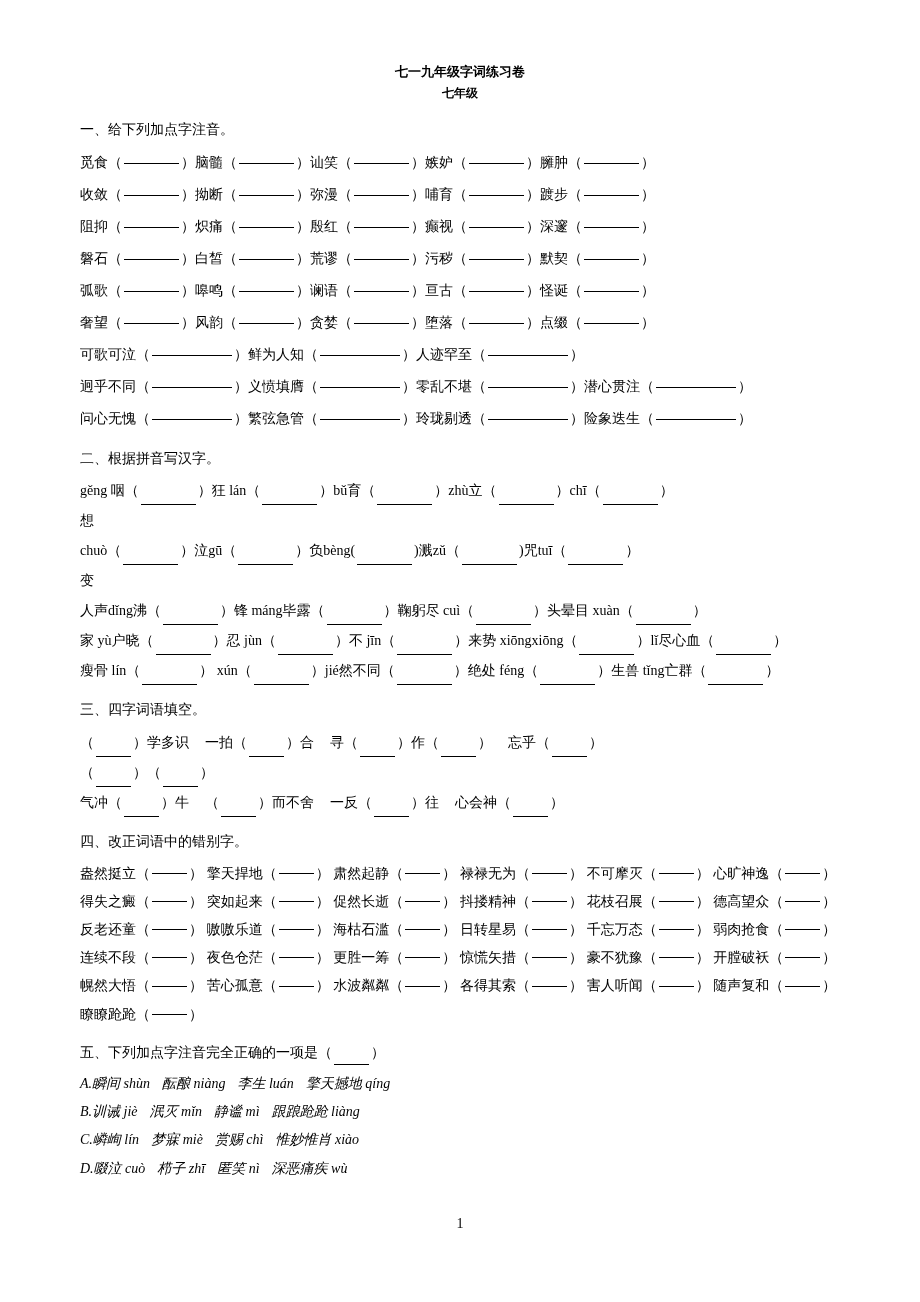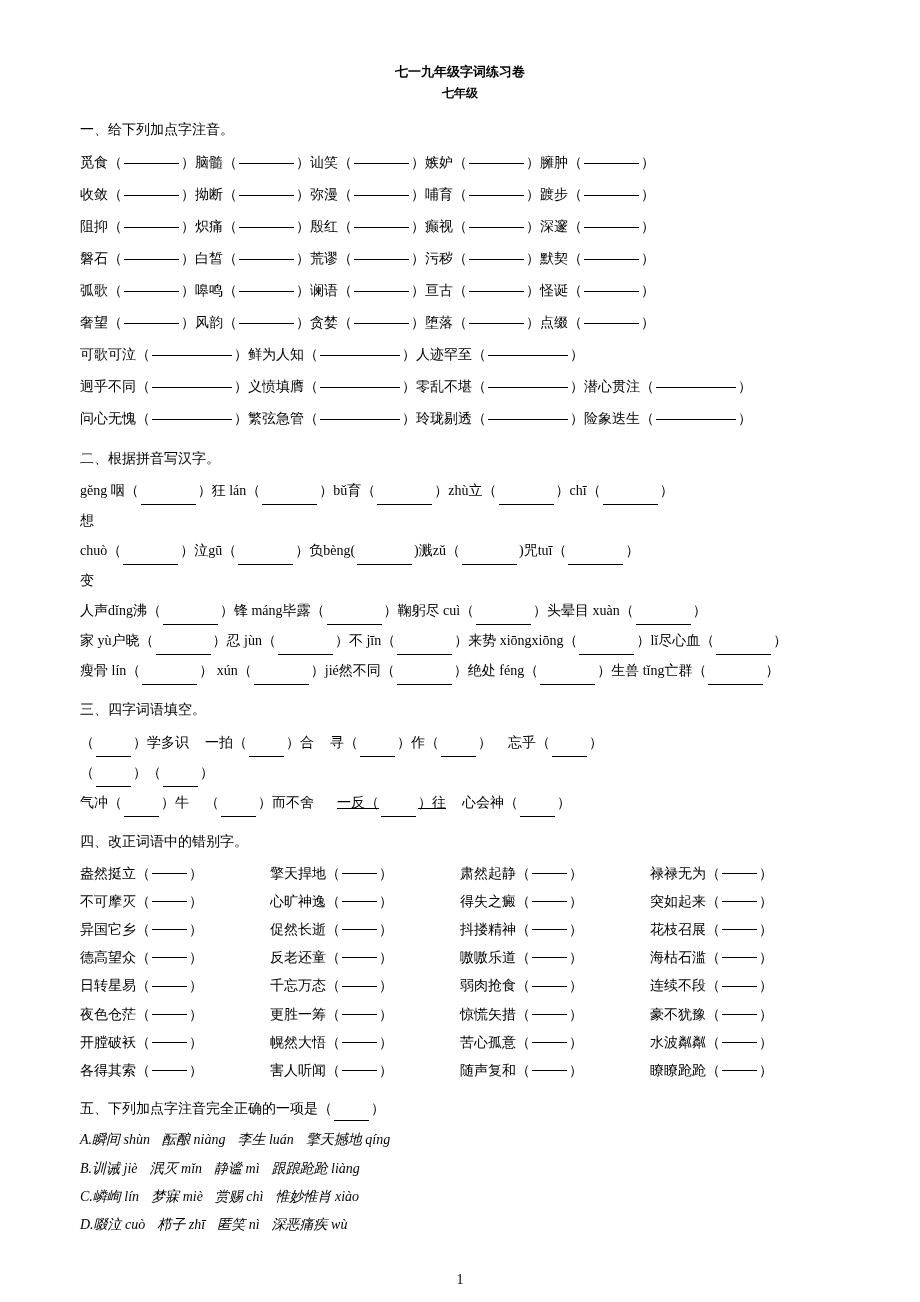--- a/index.html
+++ b/index.html
@@ -66,21 +66,21 @@
     }
     .blank-lg {
       display: inline-block;
       min-width: 80px;
       border-bottom: 1px solid #000;
       vertical-align: bottom;
       margin: 0 2px;
     }
     .section4-grid {
       display: grid;
-      grid-template-columns: repeat(4, 1fr);
+      grid-template-columns: repeat(6, 1fr);
       gap: 1px 0;
     }
     .section4-entry {
       display: inline-flex;
       align-items: center;
       white-space: nowrap;
       padding: 1px 0;
     }
     .options-area {
       margin-top: 6px;
@@ -238,40 +238,39 @@
     <span style="margin-left:16px;">寻（<span class="blank-sm"></span>）作（<span class="blank-sm"></span>）</span>
     <span style="margin-left:16px;">忘乎（<span class="blank-sm"></span>）</span>
   </div>
   <div class="row">
     <span>（<span class="blank-sm"></span>）（<span class="blank-sm"></span>）</span>
   </div>
 
   <div class="row">
     <span>气冲（<span class="blank-sm"></span>）牛</span>
     <span style="margin-left:16px;">（<span class="blank-sm"></span>）而不舍</span>
-    <span style="margin-left:23px;text-decoration:underline;">一反（<span class="blank-sm"></span>）往</span>
+    <span style="margin-left:16px;">一反（<span class="blank-sm"></span>）往</span>
     <span style="margin-left:16px;">心会神（<span class="blank-sm"></span>）</span>
   </div>
 </div>
 
 <div>
   <div class="section-title">四、改正词语中的错别字。</div>
 
   <div class="section4-grid">
     <span class="section4-entry">盎然挺立（<span class="blank-sm"></span>）</span>
     <span class="section4-entry">擎天捍地（<span class="blank-sm"></span>）</span>
     <span class="section4-entry">肃然起静（<span class="blank-sm"></span>）</span>
     <span class="section4-entry">禄禄无为（<span class="blank-sm"></span>）</span>
 
     <span class="section4-entry">不可摩灭（<span class="blank-sm"></span>）</span>
     <span class="section4-entry">心旷神逸（<span class="blank-sm"></span>）</span>
     <span class="section4-entry">得失之癜（<span class="blank-sm"></span>）</span>
     <span class="section4-entry">突如起来（<span class="blank-sm"></span>）</span>
 
-    <span class="section4-entry">异国它乡（<span class="blank-sm"></span>）</span>
     <span class="section4-entry">促然长逝（<span class="blank-sm"></span>）</span>
     <span class="section4-entry">抖搂精神（<span class="blank-sm"></span>）</span>
     <span class="section4-entry">花枝召展（<span class="blank-sm"></span>）</span>
 
     <span class="section4-entry">德高望众（<span class="blank-sm"></span>）</span>
     <span class="section4-entry">反老还童（<span class="blank-sm"></span>）</span>
     <span class="section4-entry">嗷嗷乐道（<span class="blank-sm"></span>）</span>
     <span class="section4-entry">海枯石滥（<span class="blank-sm"></span>）</span>
 
     <span class="section4-entry">日转星易（<span class="blank-sm"></span>）</span>

